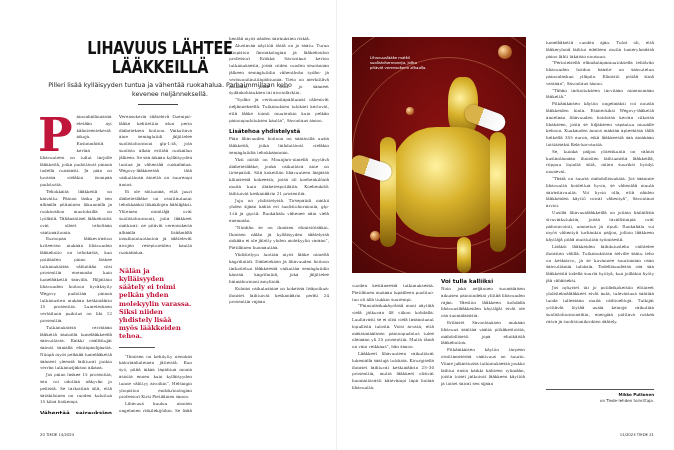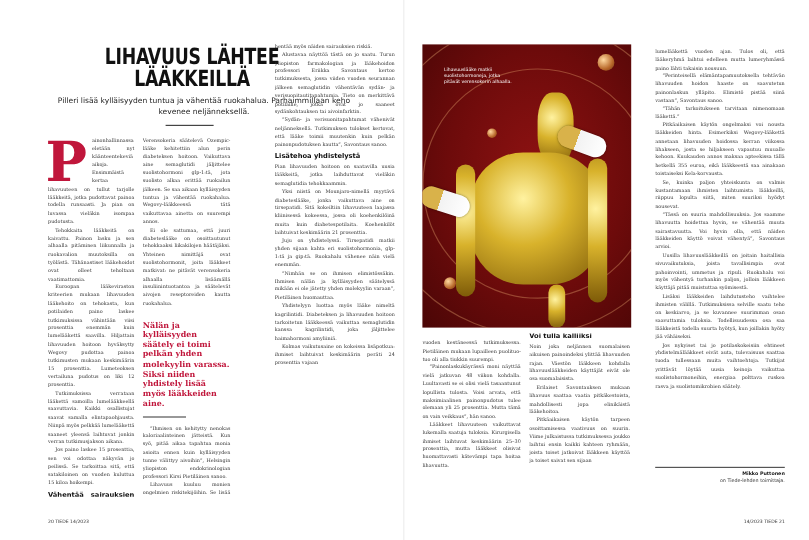--- a/index.html
+++ b/index.html
@@ -47,21 +47,21 @@
   <p>Euroopan lääkeviraston kriteerien mukaan lihavuuden lääkehoito on tehokasta, kun potilaiden paino laskee tutkimuksissa vähintään viisi prosenttia enemmän kuin lumelääkettä saavilla. Hiljattain lihavuuden hoitoon hyväksytty Wegovy pudottaa painoa tutkimusten mukaan keskimäärin 15 prosenttia. Lumeteoksen vertailuna pudotus on liki 12 prosenttia.</p>
   <p>Tutkimuksissa verrataan lääkettä samoilla lumelääkkeellä saavuttavia. Kaikki osallistujat saavat samalla elintapaohjausta. Niinpä myös pelkkää lumelääkettä saaneet yleensä laihtuvat jonkin verran tutkimusjakson aikana.</p>
   <p>Jos paino laskee 15 prosenttia, sen voi odottaa näkyvän jo peilissä. Se tarkoittaa sitä, että satakiloinen on vuoden kuluttua 15 kiloa hoikempi.</p>
   <h3>Vähentää sairauksien riskiä</h3>
 
 </div>
 
 <div class="col" style="left:119px;top:114px;width:73px;height:300px;">
   <p class="noind">Verensokeria säätelevä Ozempic-lääke kehitettiin alun perin diabeteksen hoitoon. Vaikuttava aine semaglutidi jäljittelee suolistohormoni glp-1:tä, jota suolisto alkaa erittää ruokailun jälkeen. Se saa aikaan kylläisyyden tuntua ja vähentää ruokahalua. Wegovy-lääkkeessä tätä vaikuttavaa ainetta on suurempi annos.</p>
   <p>Ei ole sattumaa, että juuri diabeteslääke on osoittautunut tehokkaaksi liikakilojen häätäjäksi. Yhteinen nimittäjä ovat suolistohormonit, joita lääkkeet matkivat: ne pitävät verensokeria alhaalla lisäämällä insuliinintuotantoa ja säätelevät aivojen reseptoreiden kautta ruokahalua.</p>
-  <div class="pull">Nälän ja kylläisyyden säätely ei toimi pelkän yhden molekyylin varassa. Siksi niiden yhdistely lisää myös lääkkeiden aine.</div>
+  <div class="pull">Nälän ja kylläisyyden säätely ei toimi pelkän yhden molekyylin varassa. Siksi niiden yhdistely lisää myös lääkkeiden tehoa.</div>
   <div class="pull-rule"></div>
   <p>”Ihmisen on kehitytty nenokas kaloriaalinteinen jätteistä. Kun syö, pitää aikaa tapahtua monia asioita ennen kuin kylläisyyden tunne välittyy aivoihin”, Helsingin yliopiston endokrinologian professori Kirsi Pietiläinen sanoo.</p>
   <p>Lihavuus kuuluu monien ongelmien riskitekijöihin. Se lisää sydän- ja verisuonisairauksien riskiä sekä unenaikaisen hengityskatkosten ja monien syöpien riskiä.</p>
 
 </div>
 
 <div class="col" style="left:229px;top:36px;width:100px;height:378px;">
   <p class="noind">hentää myös näiden sairauksien riskiä.</p>
   <p>Alustavaa näyttöä tästä on jo saatu. Turun yliopiston farmakologian ja lääkehoidon professori Eriikka Savontaus kertoo tutkimuksesta, jossa viiden vuoden seurannan jälkeen semaglutidin vähentävän sydän- ja verisuonitautitapahtumia. Tieto on merkittävä potilaille, jotka ovat jo saaneet sydänkohtauksen tai aivoinfarktin.</p>
   <p>”Sydän- ja verisuonitapahtumat vähenivät neljänneksellä. Tutkimuksen tulokset kertovat, että lääke toimii muutenkin kuin pelkän painonpudotuksen kautta”, Savontaus sanoo.</p>

